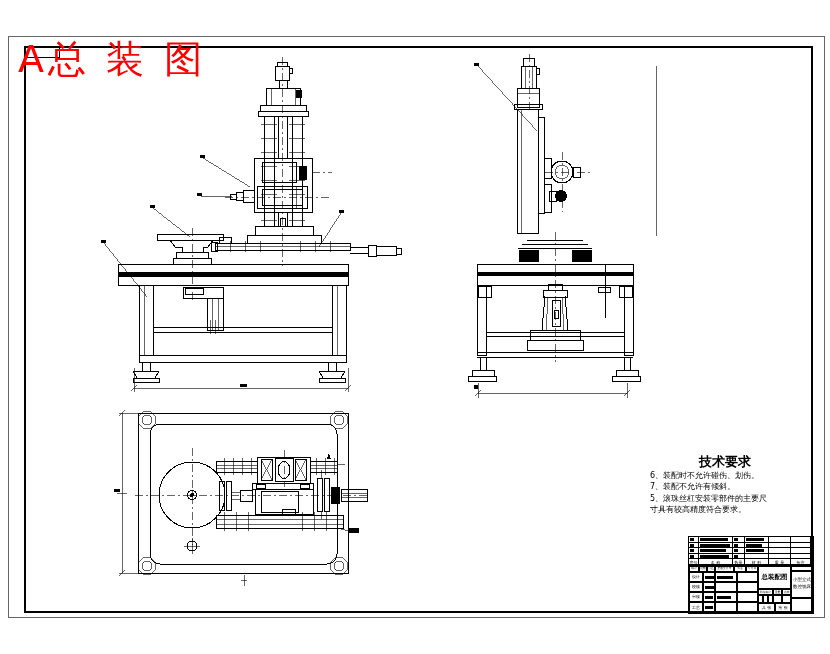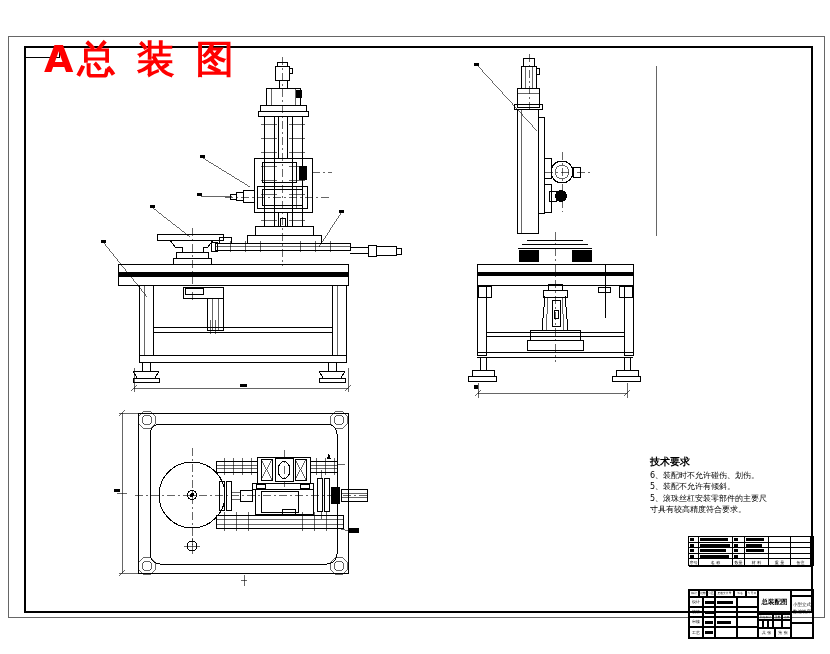--- a/index.html
+++ b/index.html
@@ -4,32 +4,32 @@
 <style>
   html,body{margin:0;padding:0;}
   body{width:830px;height:654px;background:#fff;position:relative;overflow:hidden;
        font-family:"DejaVu Sans",sans-serif;color:#000;}
   #sheet-svg{position:absolute;left:0;top:0;}
   svg .s{stroke:#000;fill:none;stroke-width:1;}
   svg .t{stroke:#000;fill:none;stroke-width:.6;}
   svg .w2{stroke:#000;fill:none;stroke-width:1.6;}
   svg .f{fill:#000;stroke:none;}
   svg .cl{stroke:#000;fill:none;stroke-width:.6;stroke-dasharray:8 3 2 3;}
-  .red-title{position:absolute;left:44px;top:40px;color:#FF0000;font-size:38px;
-             font-weight:bold;letter-spacing:4px;white-space:nowrap;line-height:1;}
+  .red-title{position:absolute;left:18px;top:40px;color:#FF0000;font-size:38px;
+             font-weight:normal;letter-spacing:4px;white-space:nowrap;line-height:1;}
   .techreq{position:absolute;left:650px;top:456px;width:150px;font-size:8px;line-height:11.5px;}
-  .techreq .hd{font-weight:bold;font-size:10px;margin-bottom:2px;}
+  .techreq .hd{text-align:center;font-weight:bold;font-size:13px;margin-bottom:2px;}
   .techreq .ln{white-space:nowrap;}
   .bom{position:absolute;left:688px;top:536px;width:124px;height:28px;
        border:1px solid #000;display:grid;grid-template-columns:10px 34px 12px 24px 22px 20px;
        grid-template-rows:5.5px 5.5px 5.5px 5.5px 8px;}
   .bom .c{border-right:.5px solid #000;border-bottom:.5px solid #000;position:relative;overflow:hidden;}
   .bom .h{font-size:4px;line-height:8px;text-align:center;white-space:nowrap;}
   .blob{position:absolute;background:#000;height:3px;top:1px;left:1px;}
-  .tb-wrap{position:absolute;left:688px;top:564px;width:124px;height:48px;border:1.2px solid #000;margin-top:25px;}
+  .tb-wrap{position:absolute;left:688px;top:564px;width:124px;height:48px;border:1.2px solid #000;}
   .tb{position:absolute;border:.5px solid #000;box-sizing:border-box;overflow:hidden;
       font-size:4px;line-height:1;white-space:nowrap;}
   .tb.lbl{display:flex;align-items:center;justify-content:center;}
   .tb .tiny{font-size:2.8px;}
 </style>
 </head>
 <body>
 
 <svg id="sheet-svg" width="830" height="654" viewBox="0 0 830 654" shape-rendering="crispEdges">
 
@@ -249,21 +249,21 @@
     <rect class="f" x="349" y="528" width="10" height="5"></rect>
     <path class="t" d="M244 575 V586 M241 580 H247"></path>
   </g>
 </svg>
 
 <div class="red-title">A总 装 图</div>
 
 <div class="techreq">
   <div class="hd">技术要求</div>
   <div class="ln">6、装配时不允许碰伤、划伤。</div>
-  <div class="ln">5、装配不允许有倾斜。</div>
+  <div class="ln">7、装配不允许有倾斜。</div>
   <div class="ln">5、滚珠丝杠安装零部件的主要尺</div>
   <div class="ln">寸具有较高精度符合要求。</div>
 </div>
 
 <div class="bom">
 
   <div class="c">
       <i class="blob" style="width:4px"></i>
     </div>
   <div class="c">

